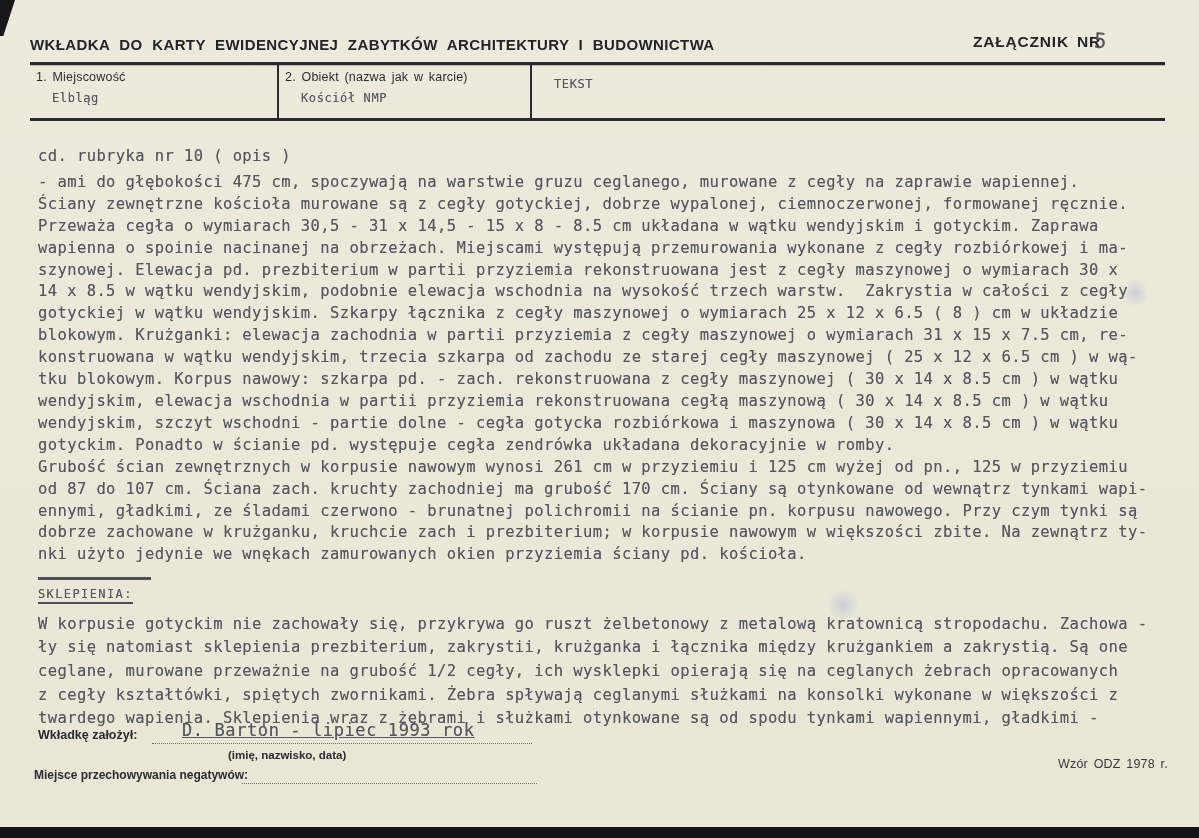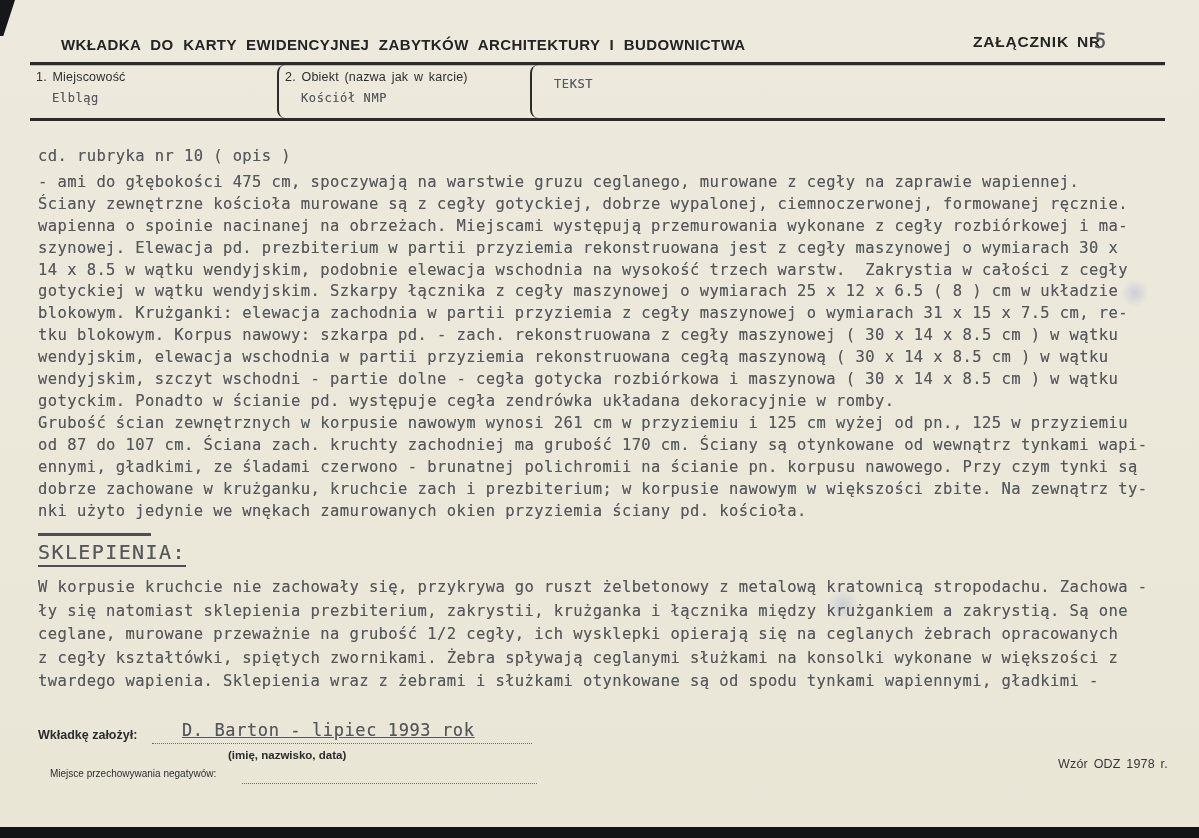--- a/index.html
+++ b/index.html
@@ -10,60 +10,60 @@
   }
   
   .corner-mark { position:absolute; left:0; top:0; width:15px; height:36px; background:#17171a;
     clip-path:polygon(0 0,100% 0,22% 100%,0 100%); }
   .bottom-bar { position:absolute; left:0; bottom:0; width:1199px; height:11px; background:#141416; }
   .smudge { position:absolute; border-radius:50%; pointer-events:none;
     background:radial-gradient(circle,rgba(120,140,200,.28) 0%,rgba(120,140,200,0) 70%); }
   .smudge.a { left:1122px; top:278px; width:26px; height:30px; }
   .smudge.b { left:828px; top:588px; width:30px; height:34px; }
   .title { position:absolute; left:30px; top:36px; font-size:15px; font-weight:bold;
-    letter-spacing:.4px; word-spacing:5px; color:#232425;margin-left:31px; }
+    letter-spacing:.4px; word-spacing:5px; color:#232425; }
   .attach { position:absolute; left:973px; top:33px; font-size:15.5px; font-weight:bold;
     letter-spacing:.8px; word-spacing:3px; color:#232425; }
   .attach-num { position:absolute; left:1094px; top:29px; font-size:21px; color:#9095a3;
     font-family:"DejaVu Serif", serif; transform:rotate(4deg); }
 
   
   .type { font-family:"DejaVu Sans Mono","Liberation Mono",monospace; color:#55575c;
     text-shadow:0 0 .5px rgba(85,87,92,.55); }
 
   
   .form-table { position:absolute; left:30px; top:62px; width:1135px; }
   .form-table .top-rule { height:3px; background:#2b2b2c; box-shadow:0 1px 0 rgba(43,43,44,.25); }
   .form-table .row { display:flex; align-items:stretch; height:53px; }
   .form-table .cell { padding:5px 8px 0 6px; box-sizing:border-box; }
-  .form-table .cell + .cell { border-left:2px solid #2b2b2c;border-radius:8px; }
+  .form-table .cell + .cell { border-left:2px solid #2b2b2c; }
   .form-table .c1 { width:247px; }
   .form-table .c2 { width:253px; }
   .form-table .c3 { flex:1; }
   .field-label { font-size:12.5px; font-weight:normal; color:#2b2c2e; letter-spacing:.2px; word-spacing:2px; }
   .field-value { margin:7px 0 0 16px; font-size:12px; letter-spacing:.6px; }
   .form-table .bottom-rule { height:3px; background:#2b2b2c; }
 
   
   .body-text { position:absolute; left:38px; top:146px; width:1130px; }
   .line { white-space:pre; font-size:15.5px; line-height:21.9px; letter-spacing:.4px; }
   .intro-line { margin-bottom:4px; }
   .section-rule { width:113px; height:2.5px; background:#4d4f54; margin:11px 0 4px 0; }
-  .section-heading { display:inline-block; font-size:20px; letter-spacing:1.4px;
+  .section-heading { display:inline-block; font-size:12px; letter-spacing:1.4px;
     border-bottom:2.5px solid #4d4f54; padding-bottom:1px; }
   .section-lines { margin-top:9px; }
   .section-lines .line { line-height:23.6px; }
 
   
   .founder-label { position:absolute; left:38px; top:728px; font-size:12.5px; font-weight:bold; color:#2b2c2e; }
   .founder-line { position:absolute; left:152px; top:720px; width:350px;
     border-bottom:1.5px dotted #6c6c64; padding:0 0 3px 30px; }
   .founder-value { font-size:17px; letter-spacing:.6px; white-space:pre;text-decoration:underline; }
   .founder-hint { position:absolute; left:228px; top:749px; font-size:11.5px; font-weight:bold; color:#2b2c2e; }
-  .negatives-label { position:absolute; left:50px; top:768px; font-size:10px; font-weight:normal; color:#2b2c2e; }
+  .negatives-label { position:absolute; left:34px; top:768px; font-size:12px; font-weight:bold; color:#2b2c2e; }
   .negatives-line { position:absolute; left:242px; top:765px; width:295px; height:18px;
     border-bottom:1.5px dotted #6c6c64; }
   .template-note { position:absolute; left:1058px; top:757px; font-size:12.5px; color:#37383a;
     letter-spacing:.2px; word-spacing:2px; }
 </style>
 </head>
 <body>
 
 <div class="page">
 
@@ -90,40 +90,42 @@
         <div class="field-value type">TEKST</div>
       </div>
     </div>
     <div class="bottom-rule"></div>
   </div>
 
   <div class="body-text">
     <div class="line type intro-line">cd. rubryka nr 10 ( opis )</div>
     <div class="line type">- ami do głębokości 475 cm, spoczywają na warstwie gruzu ceglanego, murowane z cegły na zaprawie wapiennej.</div>
     <div class="line type">Ściany zewnętrzne kościoła murowane są z cegły gotyckiej, dobrze wypalonej, ciemnoczerwonej, formowanej ręcznie.</div>
+    <div class="line type">Przeważa cegła o wymiarach 30,5 - 31 x 14,5 - 15 x 8 - 8.5 cm układana w wątku wendyjskim i gotyckim. Zaprawa</div>
     <div class="line type">wapienna o spoinie nacinanej na obrzeżach. Miejscami występują przemurowania wykonane z cegły rozbiórkowej i ma-</div>
     <div class="line type">szynowej. Elewacja pd. prezbiterium w partii przyziemia rekonstruowana jest z cegły maszynowej o wymiarach 30 x</div>
     <div class="line type">14 x 8.5 w wątku wendyjskim, podobnie elewacja wschodnia na wysokość trzech warstw.  Zakrystia w całości z cegły</div>
     <div class="line type">gotyckiej w wątku wendyjskim. Szkarpy łącznika z cegły maszynowej o wymiarach 25 x 12 x 6.5 ( 8 ) cm w układzie</div>
     <div class="line type">blokowym. Krużganki: elewacja zachodnia w partii przyziemia z cegły maszynowej o wymiarach 31 x 15 x 7.5 cm, re-</div>
+    <div class="line type">konstruowana w wątku wendyjskim, trzecia szkarpa od zachodu ze starej cegły maszynowej ( 25 x 12 x 6.5 cm ) w wą-</div>
     <div class="line type">tku blokowym. Korpus nawowy: szkarpa pd. - zach. rekonstruowana z cegły maszynowej ( 30 x 14 x 8.5 cm ) w wątku</div>
     <div class="line type">wendyjskim, elewacja wschodnia w partii przyziemia rekonstruowana cegłą maszynową ( 30 x 14 x 8.5 cm ) w wątku</div>
     <div class="line type">wendyjskim, szczyt wschodni - partie dolne - cegła gotycka rozbiórkowa i maszynowa ( 30 x 14 x 8.5 cm ) w wątku</div>
     <div class="line type">gotyckim. Ponadto w ścianie pd. występuje cegła zendrówka układana dekoracyjnie w romby.</div>
     <div class="line type">Grubość ścian zewnętrznych w korpusie nawowym wynosi 261 cm w przyziemiu i 125 cm wyżej od pn., 125 w przyziemiu</div>
     <div class="line type">od 87 do 107 cm. Ściana zach. kruchty zachodniej ma grubość 170 cm. Ściany są otynkowane od wewnątrz tynkami wapi-</div>
     <div class="line type">ennymi, gładkimi, ze śladami czerwono - brunatnej polichromii na ścianie pn. korpusu nawowego. Przy czym tynki są</div>
     <div class="line type">dobrze zachowane w krużganku, kruchcie zach i prezbiterium; w korpusie nawowym w większości zbite. Na zewnątrz ty-</div>
     <div class="line type">nki użyto jedynie we wnękach zamurowanych okien przyziemia ściany pd. kościoła.</div>
 
     <div class="section-rule"></div>
     <div class="section-heading type">SKLEPIENIA:</div>
 
     <div class="section-lines">
-      <div class="line type">W korpusie kruchcie nie zachowały się, przykrywa go ruszt żelbetonowy z metalową kratownicą stropodachu. Zachowa -</div>
+      <div class="line type">W korpusie gotyckim nie zachowały się, przykrywa go ruszt żelbetonowy z metalową kratownicą stropodachu. Zachowa -</div>
       <div class="line type">ły się natomiast sklepienia prezbiterium, zakrystii, krużganka i łącznika między krużgankiem a zakrystią. Są one</div>
       <div class="line type">ceglane, murowane przeważnie na grubość 1/2 cegły, ich wysklepki opierają się na ceglanych żebrach opracowanych</div>
       <div class="line type">z cegły kształtówki, spiętych zwornikami. Żebra spływają ceglanymi służkami na konsolki wykonane w większości z</div>
       <div class="line type">twardego wapienia. Sklepienia wraz z żebrami i służkami otynkowane są od spodu tynkami wapiennymi, gładkimi -</div>
     </div>
   </div>
 
   <div class="founder-label">Wkładkę założył:</div>
   <div class="founder-line">
     <span class="founder-value type">D. Barton - lipiec 1993 rok</span>

